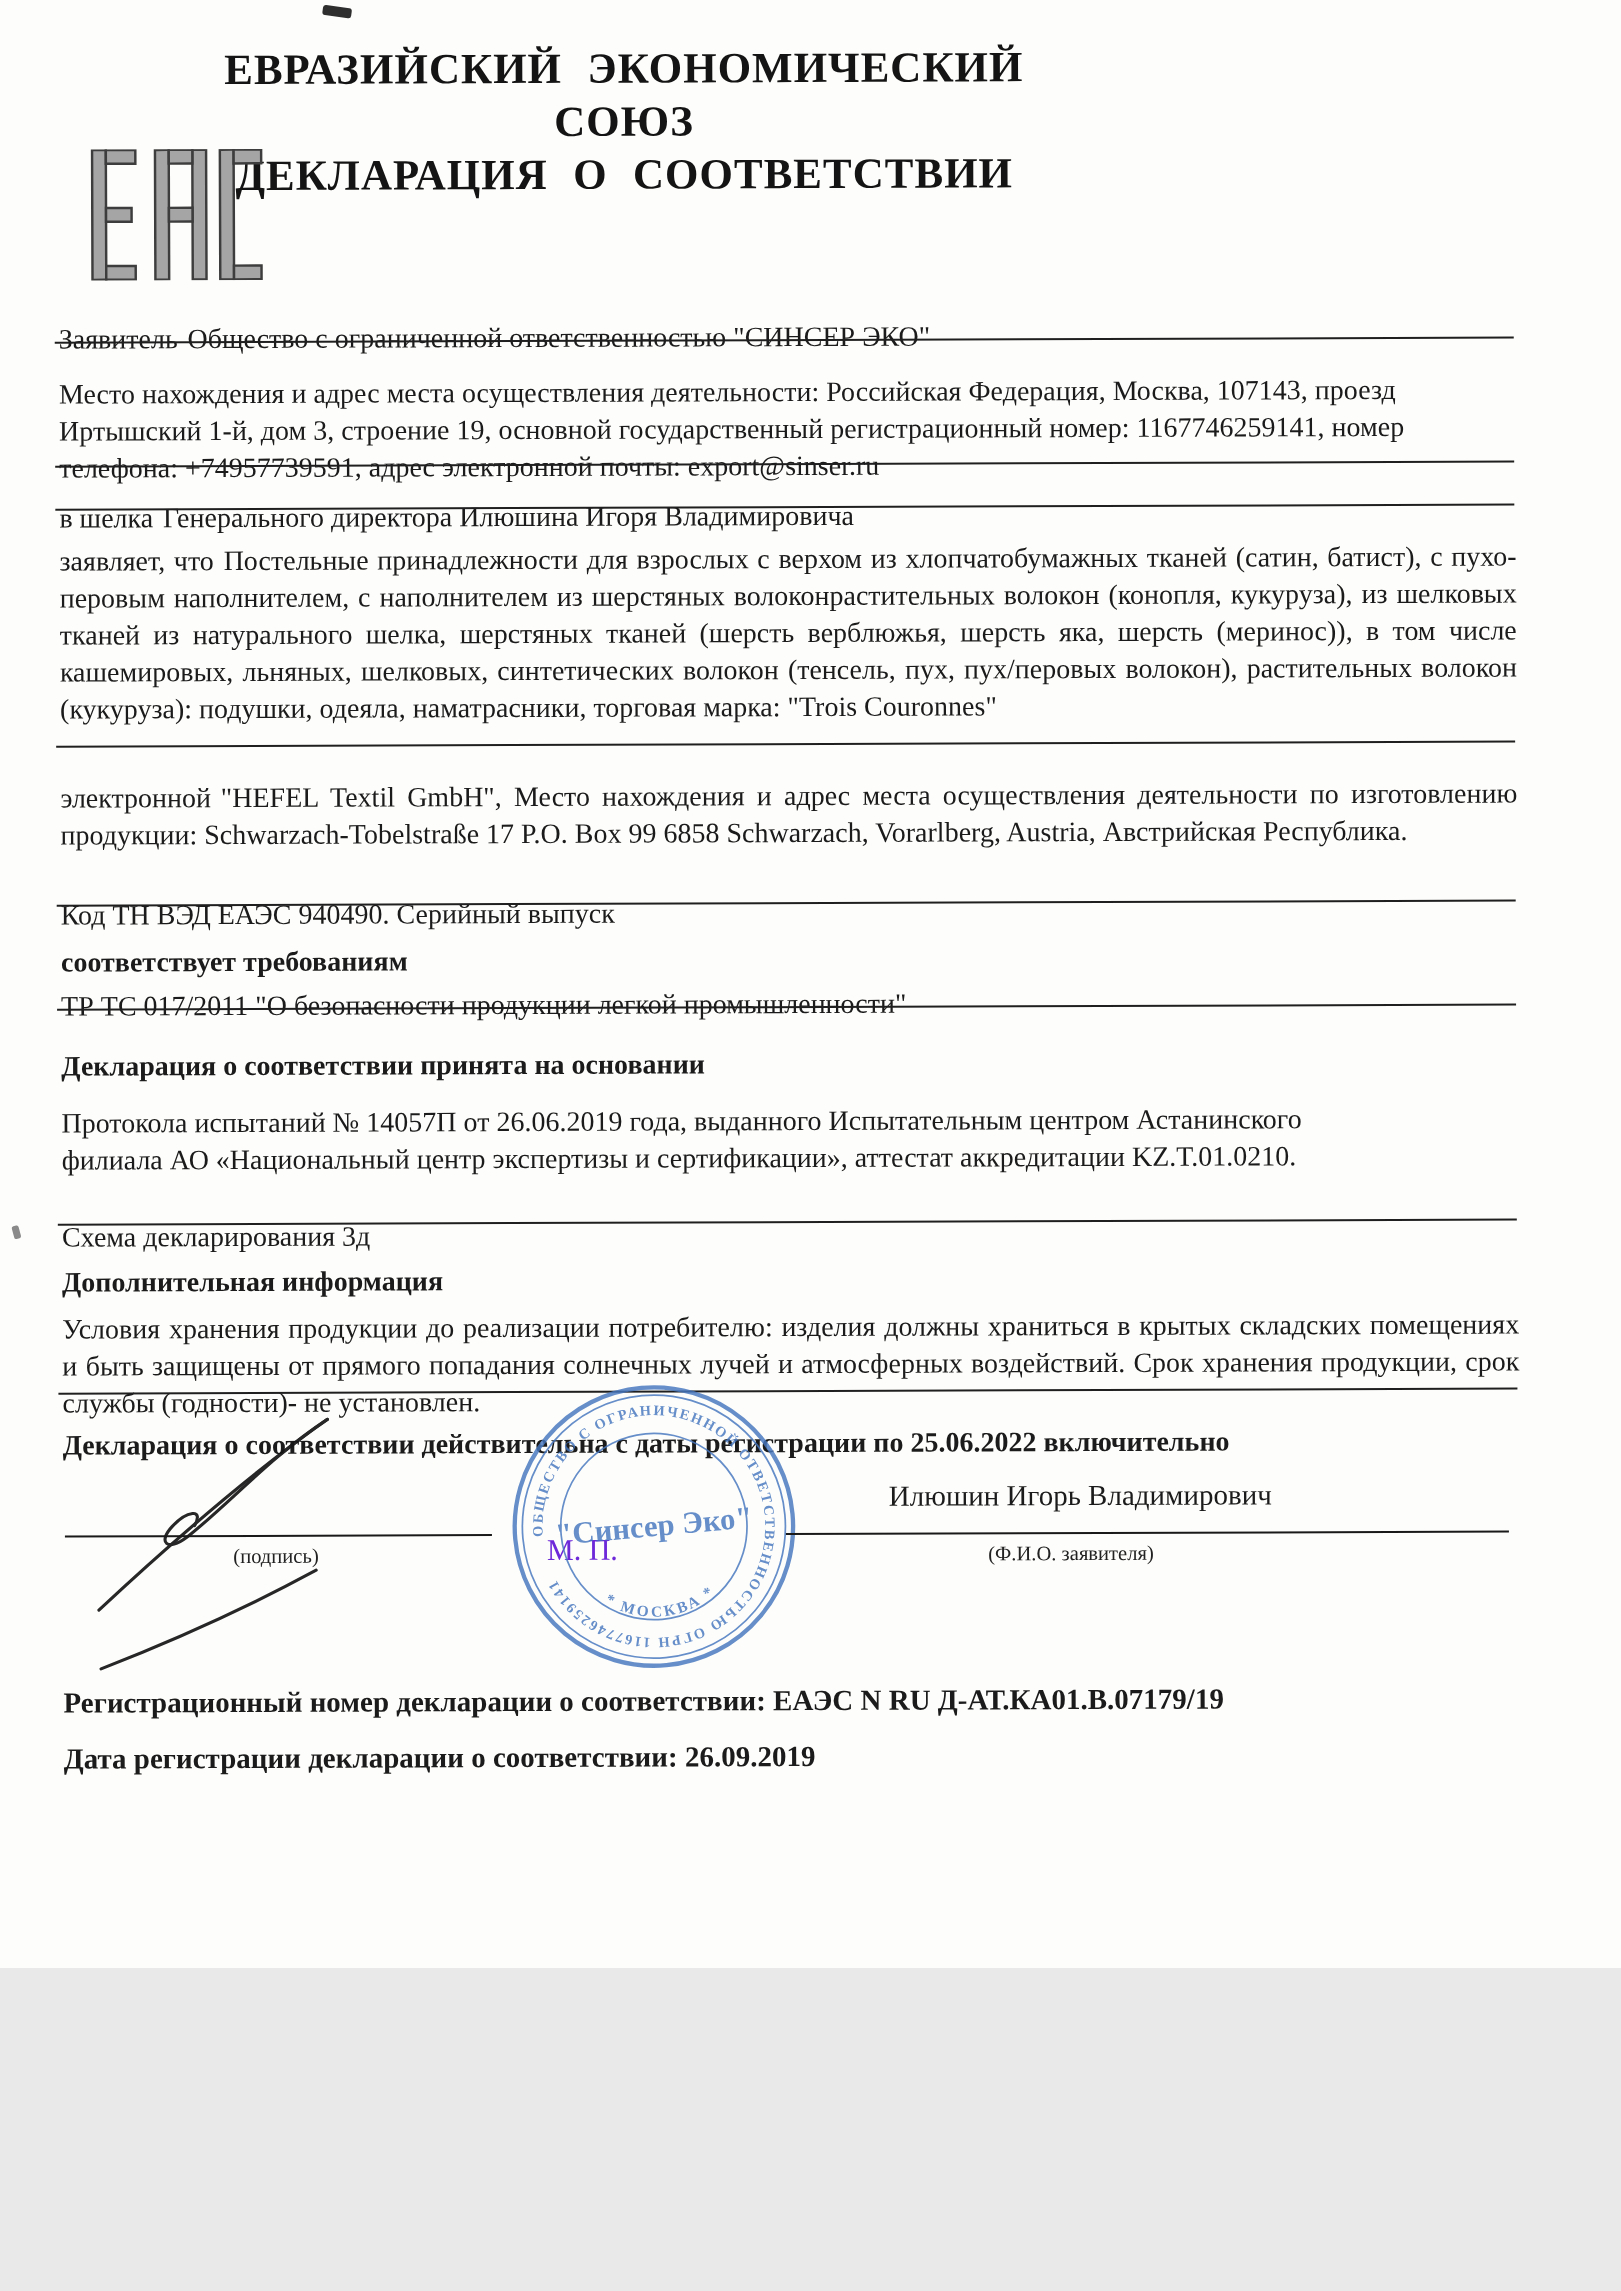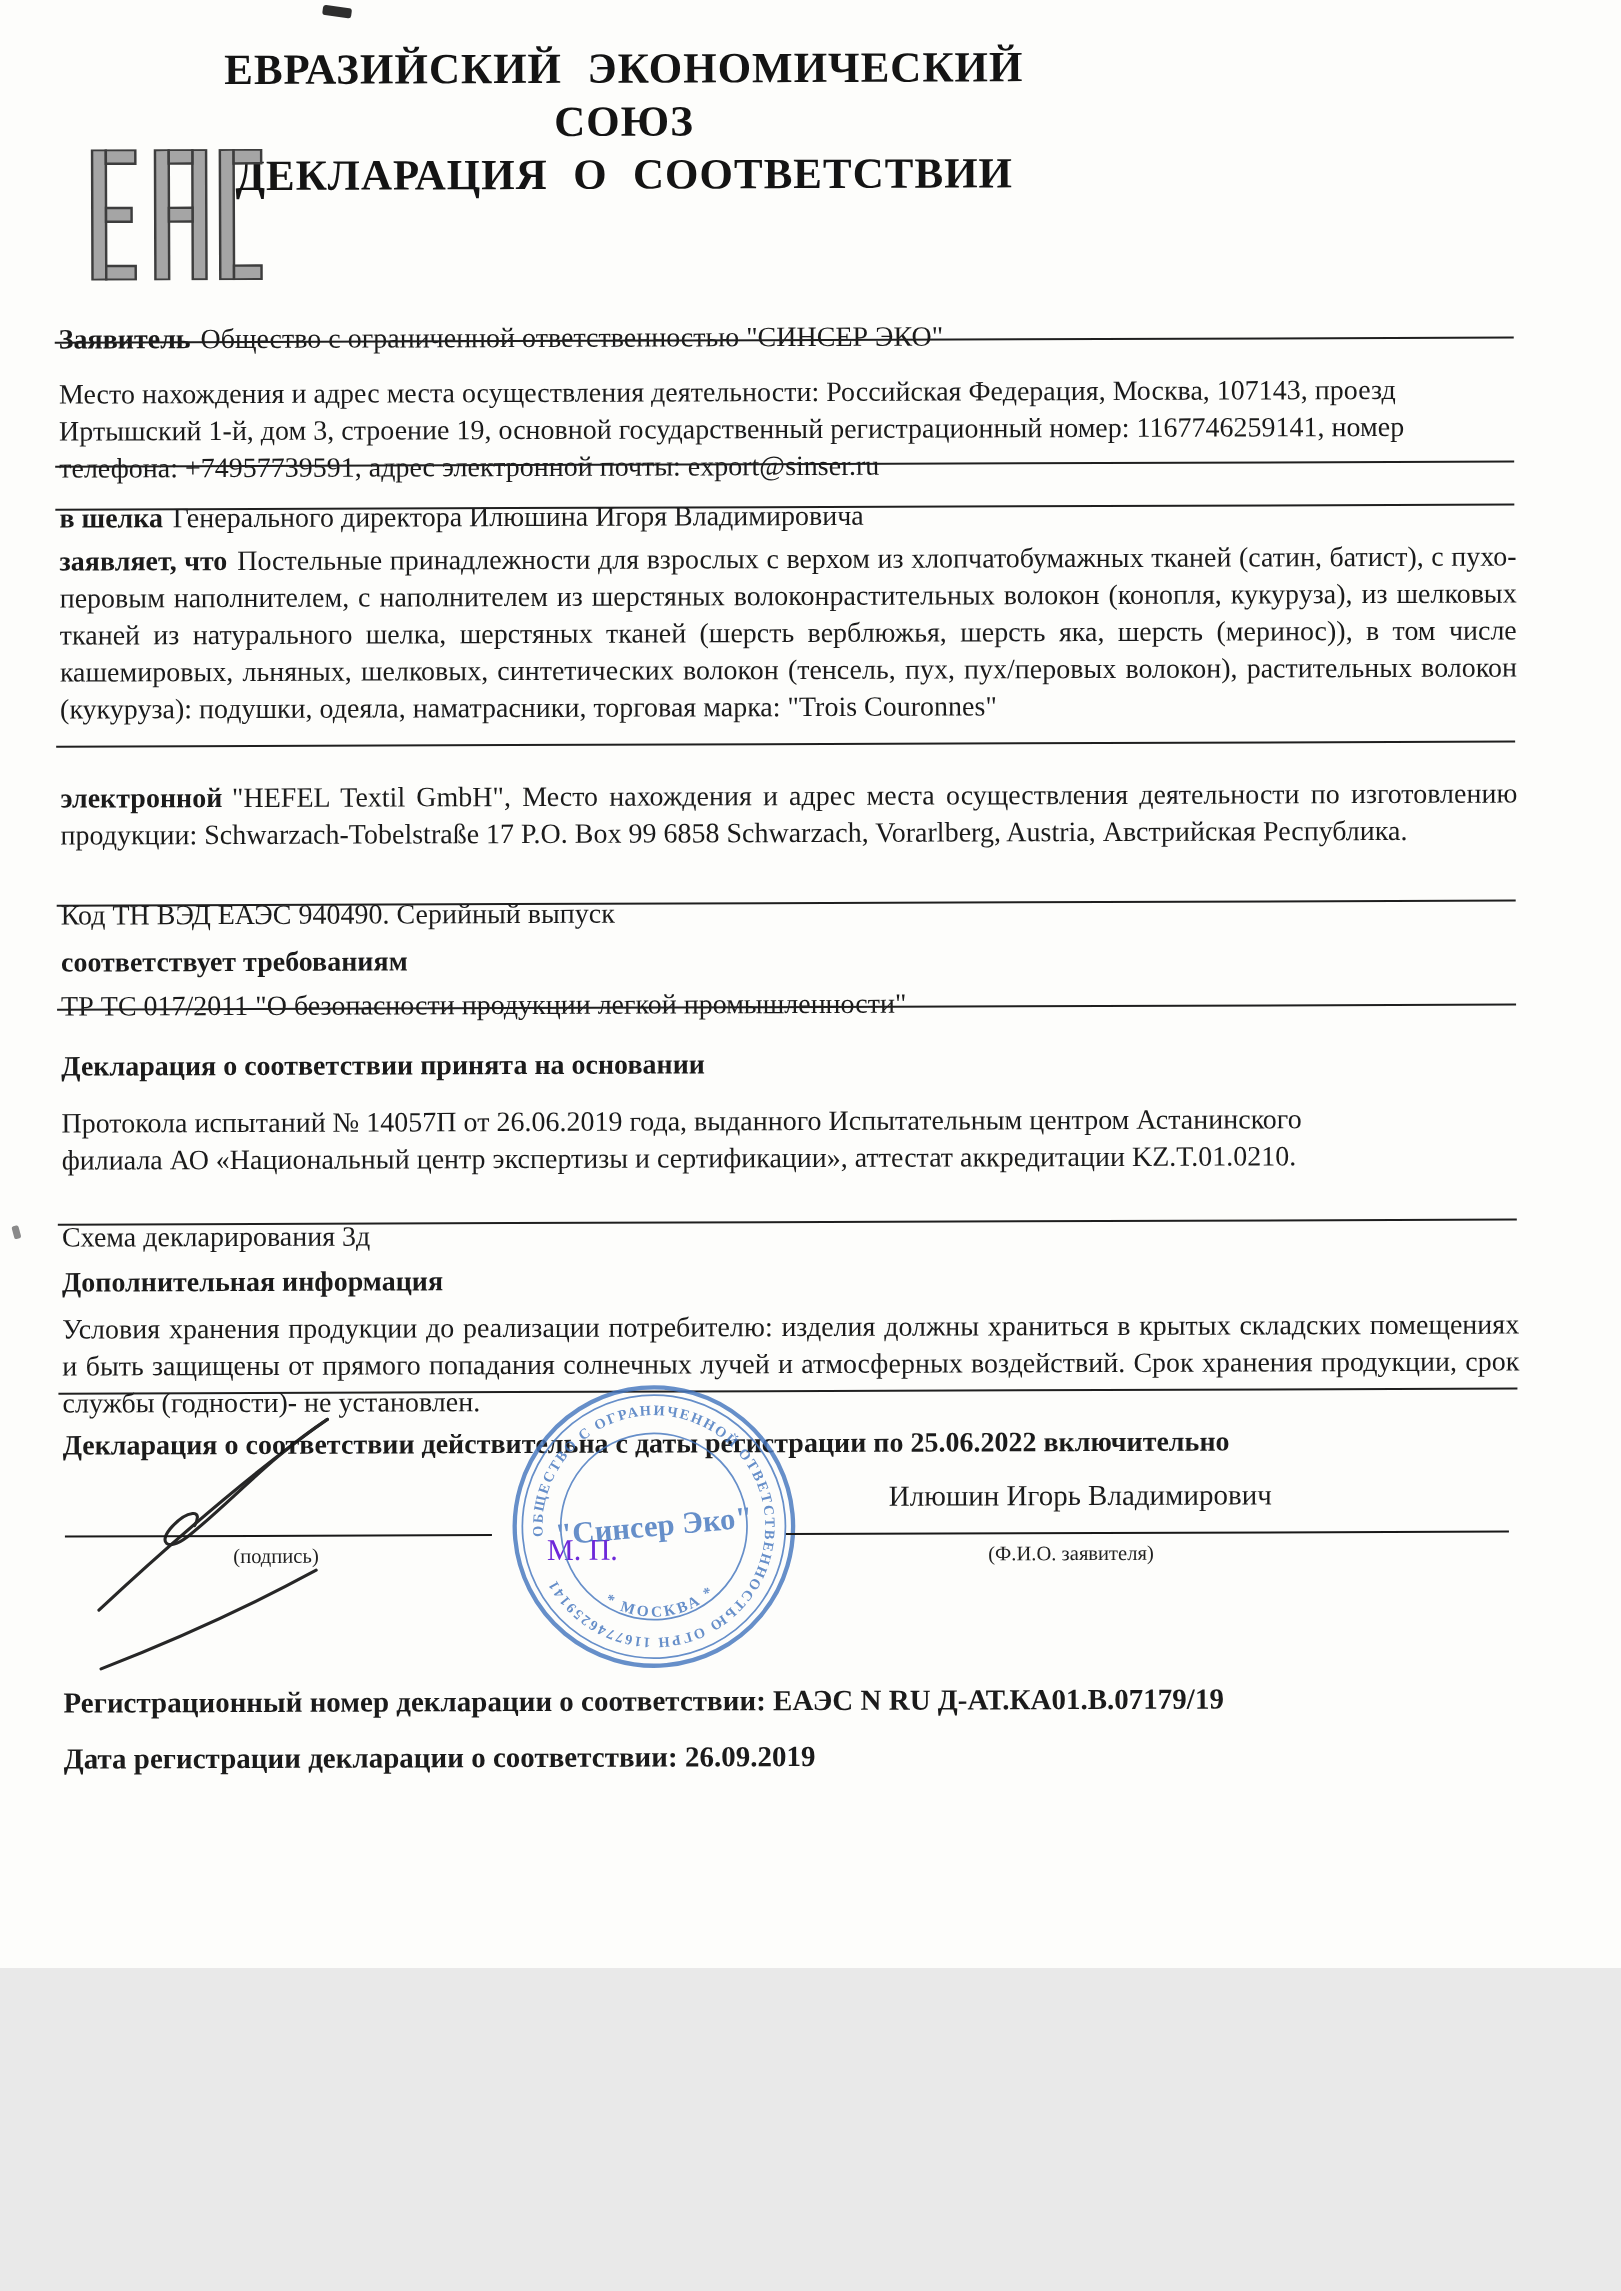--- a/index.html
+++ b/index.html
@@ -6,21 +6,21 @@
   .page{position:relative;width:1621px;height:1968px;background:#fdfdfb;overflow:hidden;
         font-family:"Liberation Serif","DejaVu Serif",serif;color:#1b1b1b;}
   .scan{position:absolute;inset:0;transform:rotate(-0.2deg);}
   .title{position:absolute;left:186px;top:41px;width:882px;text-align:center;
          font-weight:bold;font-size:43px;line-height:53px;letter-spacing:1px;word-spacing:13.7px;color:#141414;}
   .eac{position:absolute;left:93px;top:147px;width:173px;height:131px;}
   .p{position:absolute;left:61px;width:1457px;font-size:28px;line-height:37px;text-align:justify;}
   .left{text-align:left;}
   .nw{white-space:nowrap;text-align:left;}
   .bold{font-weight:bold;}
-  .lbl{font-weight:bold;margin-right:9.8px;}
+  .lbl{font-weight:normal;margin-right:9.8px;}
   .rule{position:absolute;left:57px;width:1459px;height:2px;background:#1f1f1f;}
   .sline{position:absolute;height:2px;background:#191919;}
   .cap{position:absolute;font-size:20.6px;color:#222;text-align:center;}
   .mp{position:absolute;left:545px;top:1532px;font-size:30px;color:#6d28d9;}
   .fio{position:absolute;left:887px;top:1480px;font-size:29px;color:#1b1b1b;}
   .sig{position:absolute;left:69px;top:1400px;width:314px;height:284px;}
   .stamp{position:absolute;left:504px;top:1382px;width:296px;height:288px;transform:rotate(-5deg);opacity:.82;}
   .art-top{position:absolute;left:326px;top:4.9px;width:29px;height:9.8px;background:#2e2e2e;border-radius:2.9px;transform:rotate(8deg);}
   .art-dot{position:absolute;left:11.8px;top:1223px;width:6.9px;height:12.7px;background:#8a8a8a;border-radius:2px;transform:rotate(-15deg);}
   .art-bottom{position:absolute;left:94px;top:2280px;width:1019px;height:8.8px;border-radius:3.9px;

